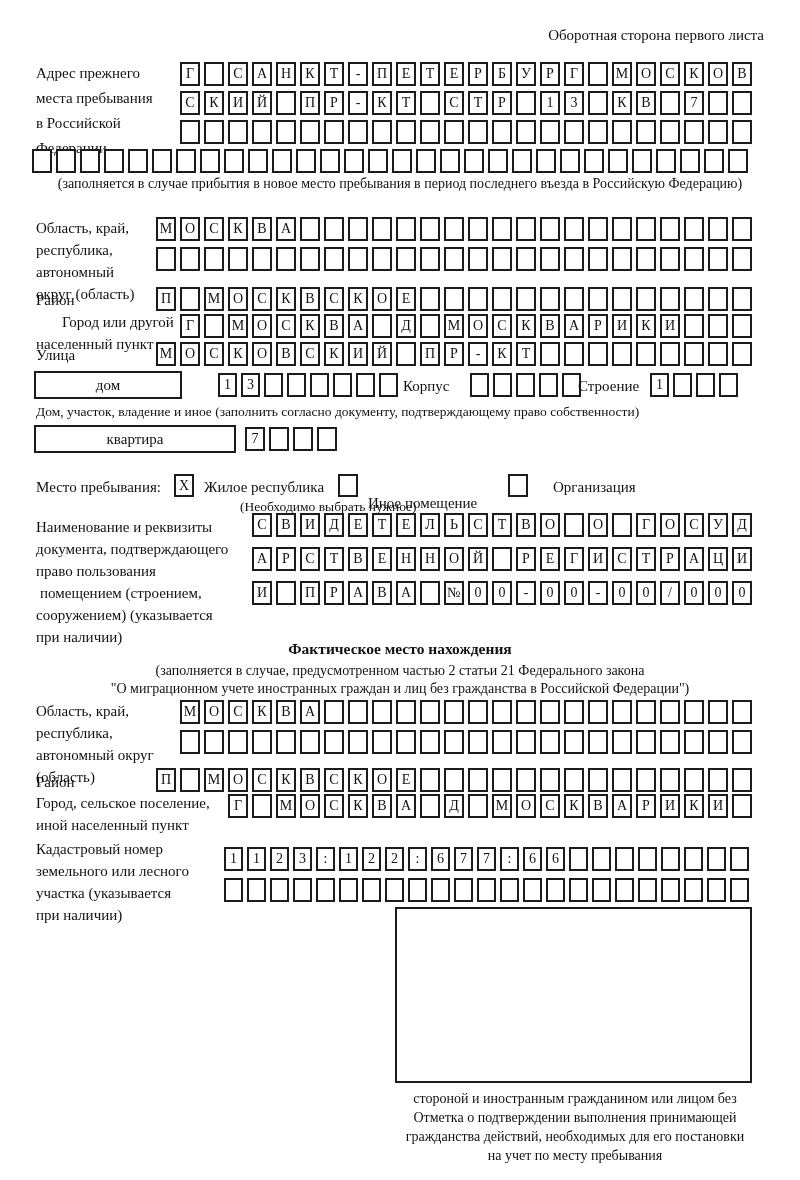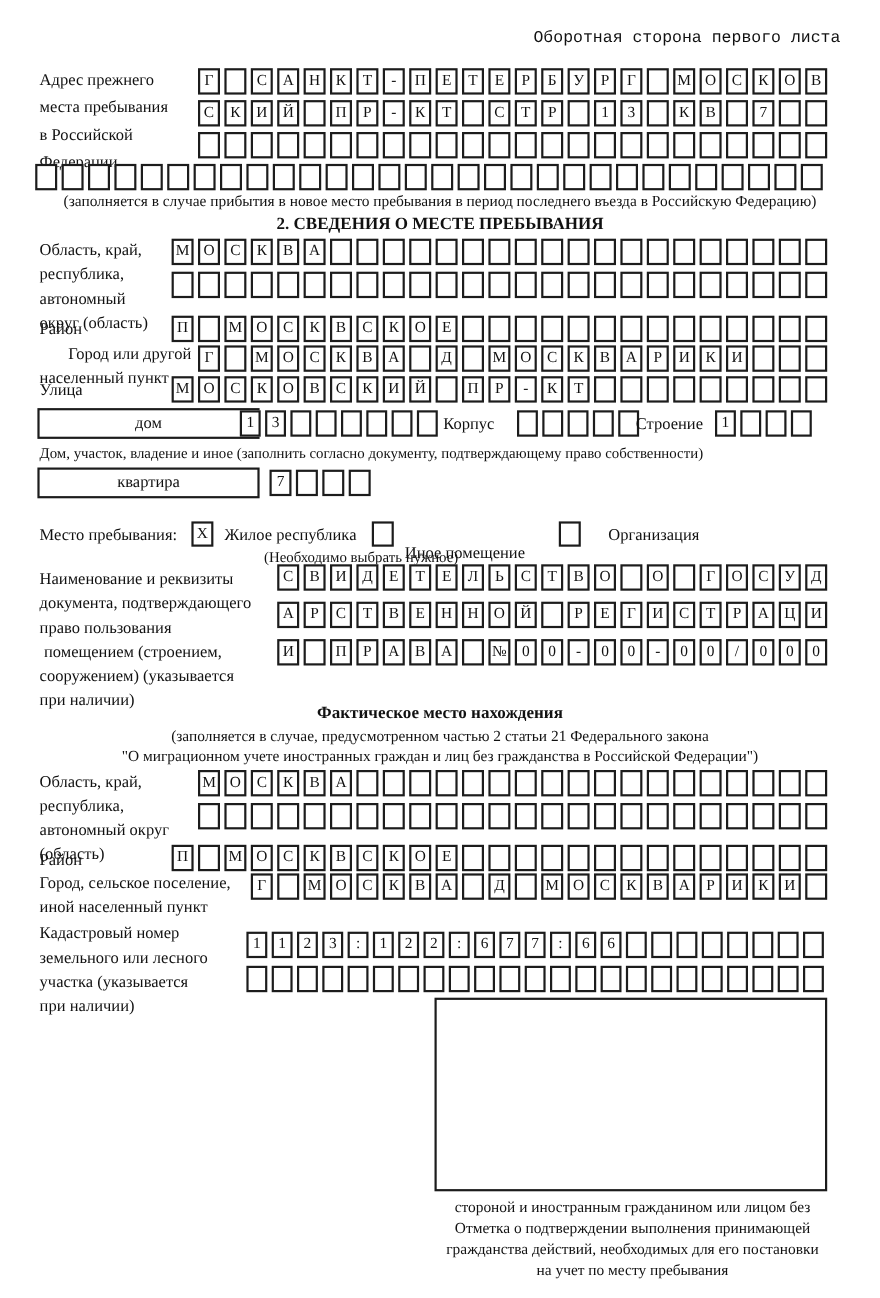--- a/index.html
+++ b/index.html
@@ -28,21 +28,21 @@
     display:flex;align-items:center;justify-content:center;font-size:15px;
   }
   .bigbox{position:absolute;box-sizing:border-box;border:2px solid #1c1c1c;background:#fff;}
   .markcap{position:absolute;text-align:center;font-size:14px;line-height:19px;}
 </style>
 </head>
 <body>
 
 <div id="page">
 
-  <div class="lbl" style="top:24px;right:36px;font-size:15px;font-family:Liberation Mono, monospace;">Оборотная сторона первого листа</div>
+  <div class="lbl" style="top:24px;right:36px;font-size:15px;">Оборотная сторона первого листа</div>
 
   <div class="lbl" style="left:36px;top:62px;">Адрес прежнего</div>
   <div class="lbl" style="left:36px;top:87px;">места пребывания</div>
   <div class="lbl" style="left:36px;top:112px;">в Российской</div>
   <div class="lbl" style="left:36px;top:137px;">Федерации</div>
 
   <div class="boxrow" style="left:180px;top:62px;">
       <span class="box">Г</span>
       <span class="box"></span>
       <span class="box">С</span>
@@ -148,21 +148,20 @@
       <span class="box"></span>
       <span class="box"></span>
       <span class="box"></span>
       <span class="box"></span>
       <span class="box"></span>
       <span class="box"></span>
     </div>
 
   <div class="center" style="top:176px;">(заполняется в случае прибытия в новое место пребывания в период последнего въезда в Российскую Федерацию)</div>
 
-  <div class="ttl" style="top:195px;">2. СВЕДЕНИЯ О МЕСТЕ ПРЕБЫВАНИЯ</div>
 
   <div class="lbl" style="left:36px;top:217px;">Область, край,</div>
   <div class="lbl" style="left:36px;top:239px;">республика,</div>
   <div class="lbl" style="left:36px;top:261px;">автономный</div>
   <div class="lbl" style="left:36px;top:283px;">округ (область)</div>
   <div class="boxrow" style="left:156px;top:217px;">
       <span class="box">М</span>
       <span class="box">О</span>
       <span class="box">С</span>
       <span class="box">К</span>
@@ -296,21 +295,21 @@
       <span class="box"></span>
       <span class="box"></span>
       <span class="box"></span>
       <span class="box"></span>
       <span class="box"></span>
       <span class="box"></span>
       <span class="box"></span>
       <span class="box"></span>
     </div>
 
-  <div class="rect" style="left:34px;top:371px;width:202px;height:28px;">
+  <div class="rect" style="left:34px;top:371px;width:148px;height:28px;">
       <span>дом</span>
     </div>
   <div class="boxrow narrow" style="left:218px;top:373px;">
       <span class="box">1</span>
       <span class="box">3</span>
       <span class="box"></span>
       <span class="box"></span>
       <span class="box"></span>
       <span class="box"></span>
       <span class="box"></span>

